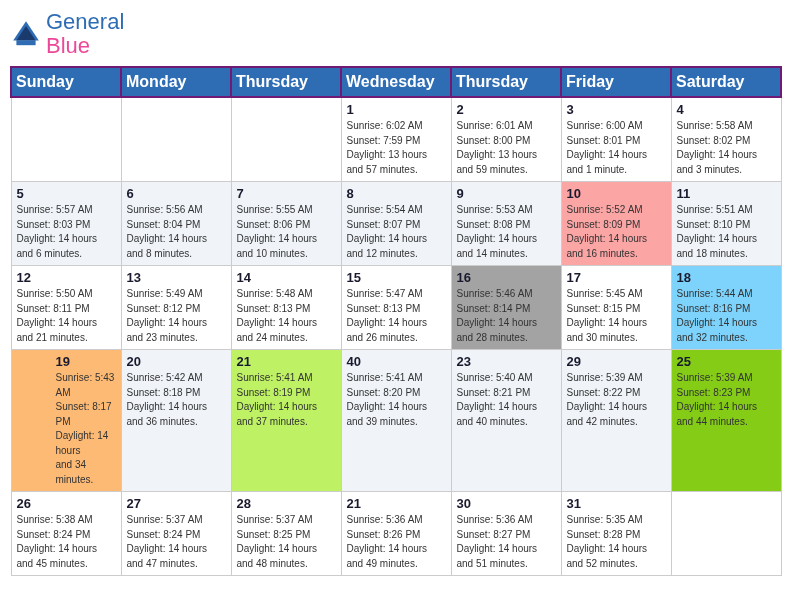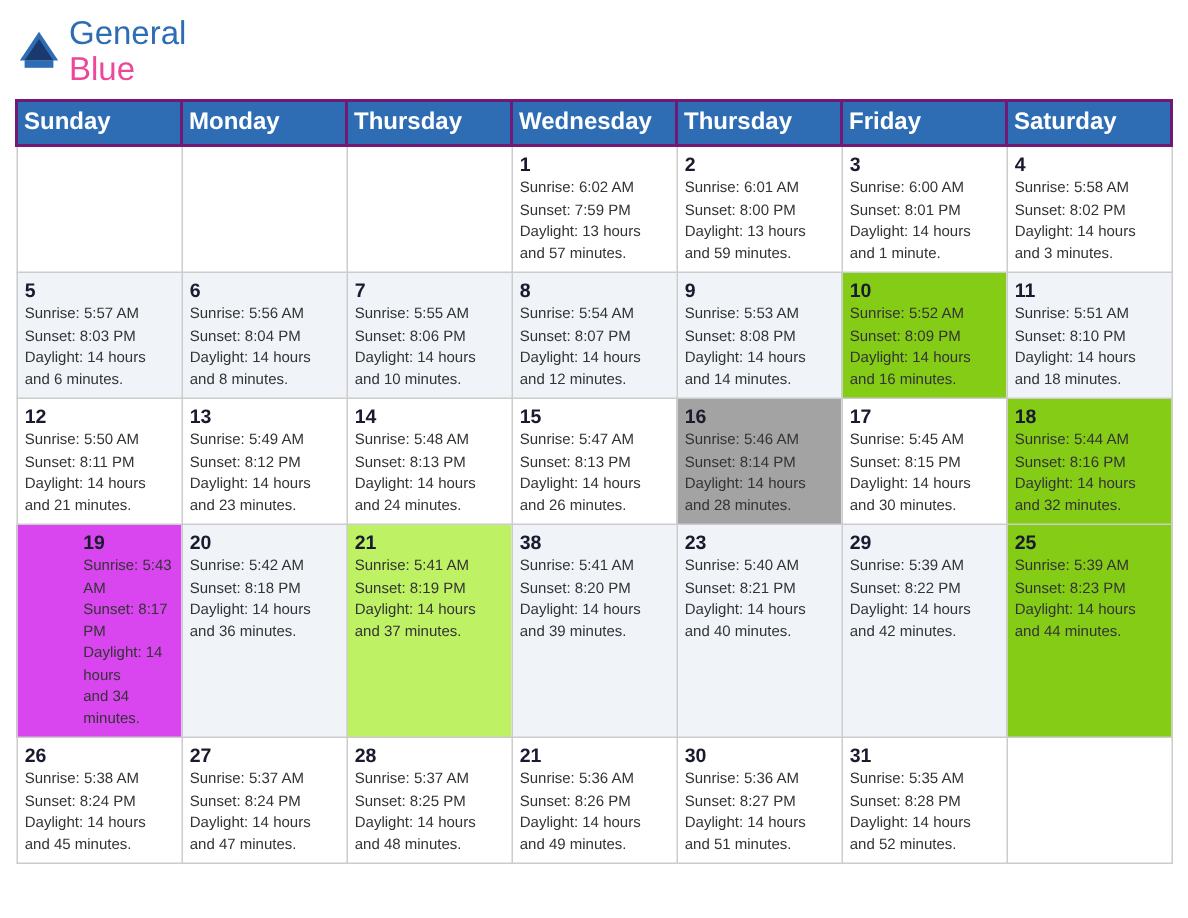--- a/index.html
+++ b/index.html
@@ -159,21 +159,21 @@
           <div class="day-info">Sunrise: 5:55 AM<br>Sunset: 8:06 PM<br>Daylight: 14 hours<br>and 10 minutes.</div>
         </td>
         <td style="background: rgb(240, 244, 249);">
           <span class="day-num">8</span>
           <div class="day-info">Sunrise: 5:54 AM<br>Sunset: 8:07 PM<br>Daylight: 14 hours<br>and 12 minutes.</div>
         </td>
         <td style="background: rgb(240, 244, 249);">
           <span class="day-num">9</span>
           <div class="day-info">Sunrise: 5:53 AM<br>Sunset: 8:08 PM<br>Daylight: 14 hours<br>and 14 minutes.</div>
         </td>
-        <td style="background: #84cc16;">
+        <td style="background: #fca5a5;">
           <span class="day-num">10</span>
           <div class="day-info">Sunrise: 5:52 AM<br>Sunset: 8:09 PM<br>Daylight: 14 hours<br>and 16 minutes.</div>
         </td>
         <td style="background: rgb(240, 244, 249);">
           <span class="day-num">11</span>
           <div class="day-info">Sunrise: 5:51 AM<br>Sunset: 8:10 PM<br>Daylight: 14 hours<br>and 18 minutes.</div>
         </td>
       </tr>
       <tr>
         <td style="background: rgb(255, 255, 255);">
@@ -193,40 +193,40 @@
           <div class="day-info">Sunrise: 5:47 AM<br>Sunset: 8:13 PM<br>Daylight: 14 hours<br>and 26 minutes.</div>
         </td>
         <td style="background: #a3a3a3;">
           <span class="day-num">16</span>
           <div class="day-info">Sunrise: 5:46 AM<br>Sunset: 8:14 PM<br>Daylight: 14 hours<br>and 28 minutes.</div>
         </td>
         <td style="background: rgb(255, 255, 255);">
           <span class="day-num">17</span>
           <div class="day-info">Sunrise: 5:45 AM<br>Sunset: 8:15 PM<br>Daylight: 14 hours<br>and 30 minutes.</div>
         </td>
-        <td style="background: #84cc16;">
+        <td style="background: #7dd3fc;">
           <span class="day-num">18</span>
           <div class="day-info">Sunrise: 5:44 AM<br>Sunset: 8:16 PM<br>Daylight: 14 hours<br>and 32 minutes.</div>
         </td>
       </tr>
       <tr>
-        <td style="background: #d946ef; padding-left: 44px;">
+        <td style="background: #fdba74; padding-left: 44px;">
           <span class="day-num">19</span>
           <div class="day-info">Sunrise: 5:43 AM<br>Sunset: 8:17 PM<br>Daylight: 14 hours<br>and 34 minutes.</div>
         </td>
         <td style="background: rgb(240, 244, 249);">
           <span class="day-num">20</span>
           <div class="day-info">Sunrise: 5:42 AM<br>Sunset: 8:18 PM<br>Daylight: 14 hours<br>and 36 minutes.</div>
         </td>
         <td style="background: #bef264;">
           <span class="day-num">21</span>
           <div class="day-info">Sunrise: 5:41 AM<br>Sunset: 8:19 PM<br>Daylight: 14 hours<br>and 37 minutes.</div>
         </td>
         <td style="background: rgb(240, 244, 249);">
-          <span class="day-num">38</span>
+          <span class="day-num">40</span>
           <div class="day-info">Sunrise: 5:41 AM<br>Sunset: 8:20 PM<br>Daylight: 14 hours<br>and 39 minutes.</div>
         </td>
         <td style="background: rgb(240, 244, 249);">
           <span class="day-num">23</span>
           <div class="day-info">Sunrise: 5:40 AM<br>Sunset: 8:21 PM<br>Daylight: 14 hours<br>and 40 minutes.</div>
         </td>
         <td style="background: rgb(240, 244, 249);">
           <span class="day-num">29</span>
           <div class="day-info">Sunrise: 5:39 AM<br>Sunset: 8:22 PM<br>Daylight: 14 hours<br>and 42 minutes.</div>
         </td>

